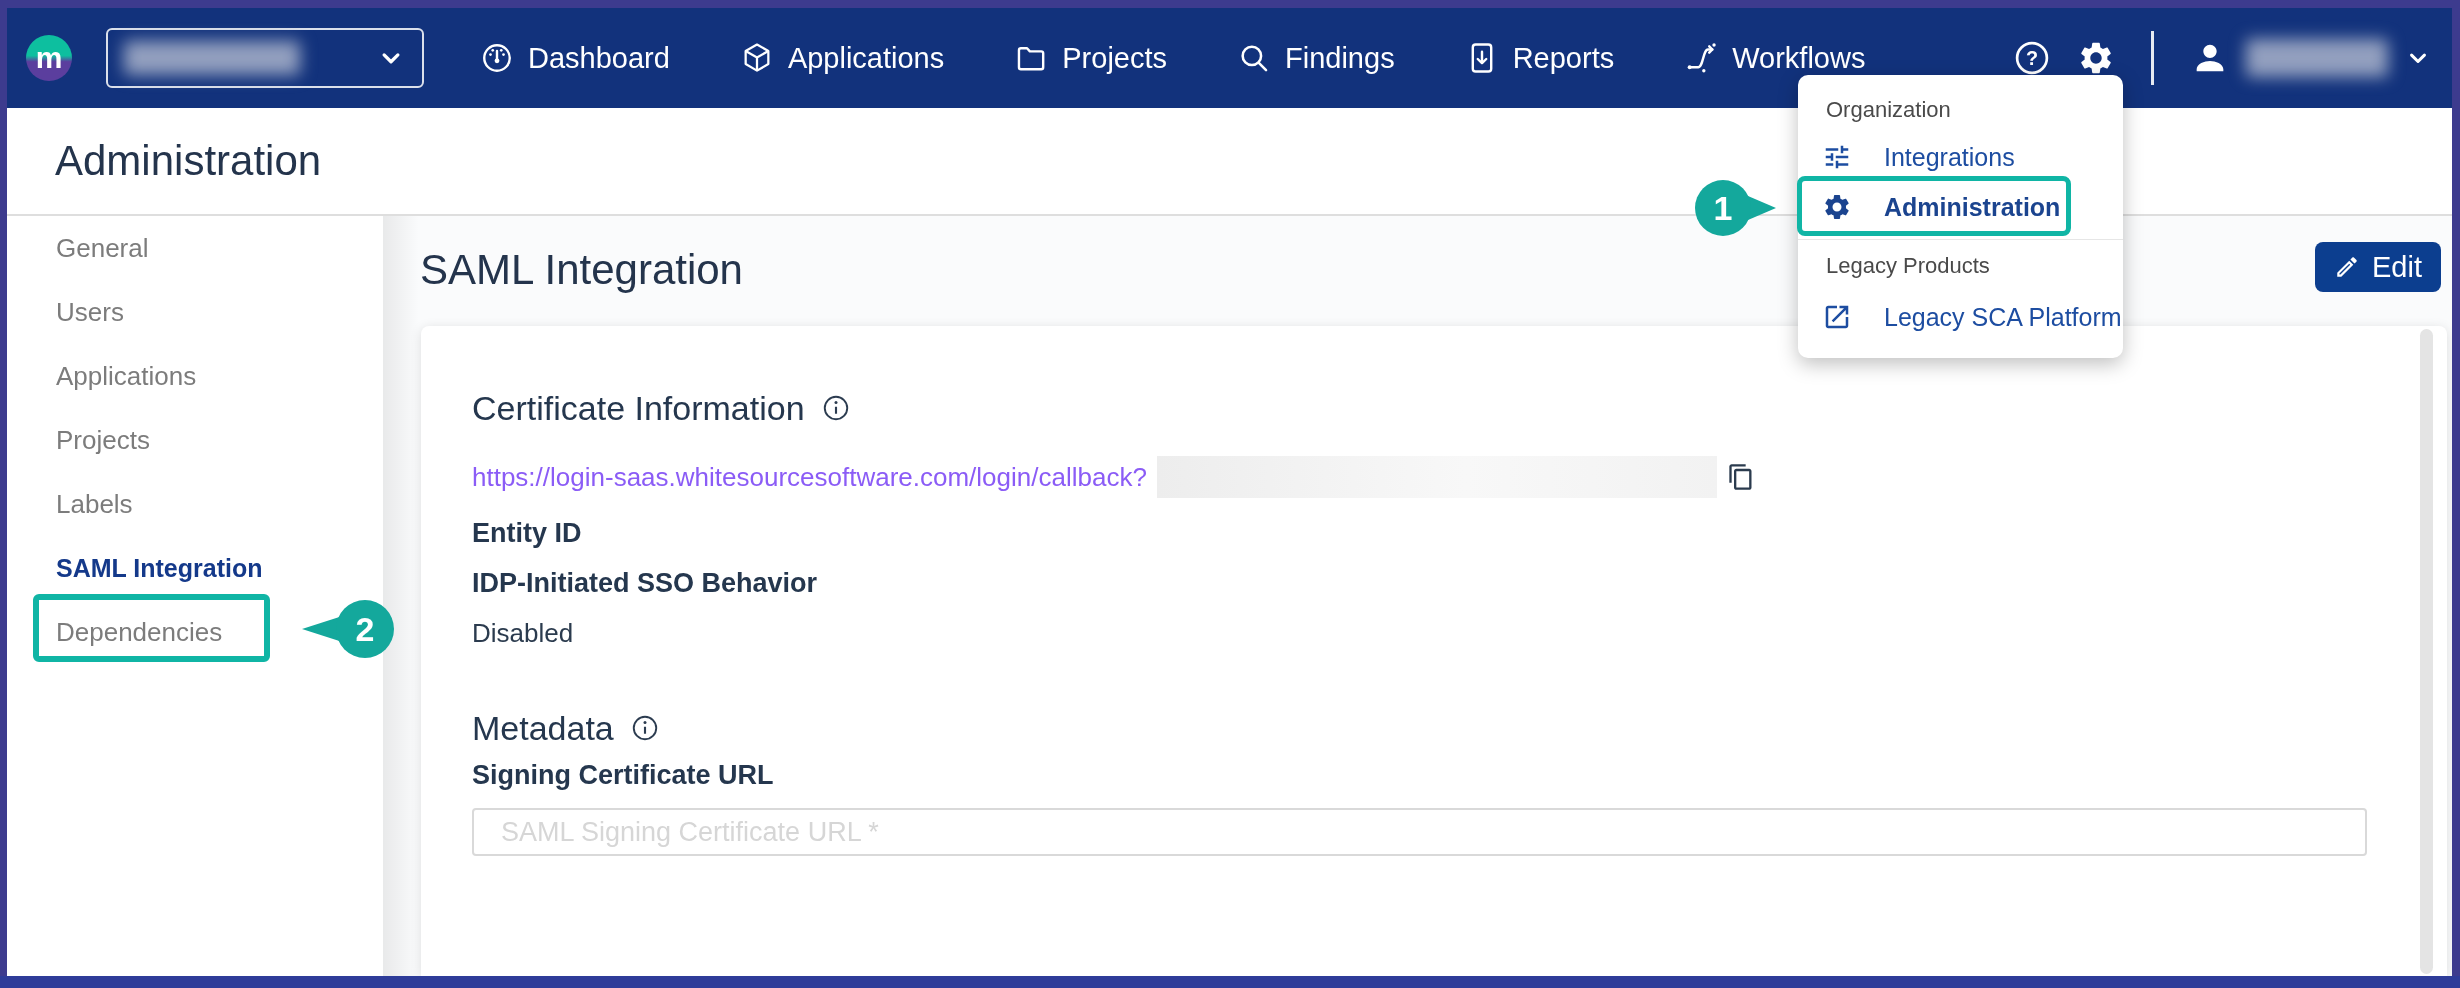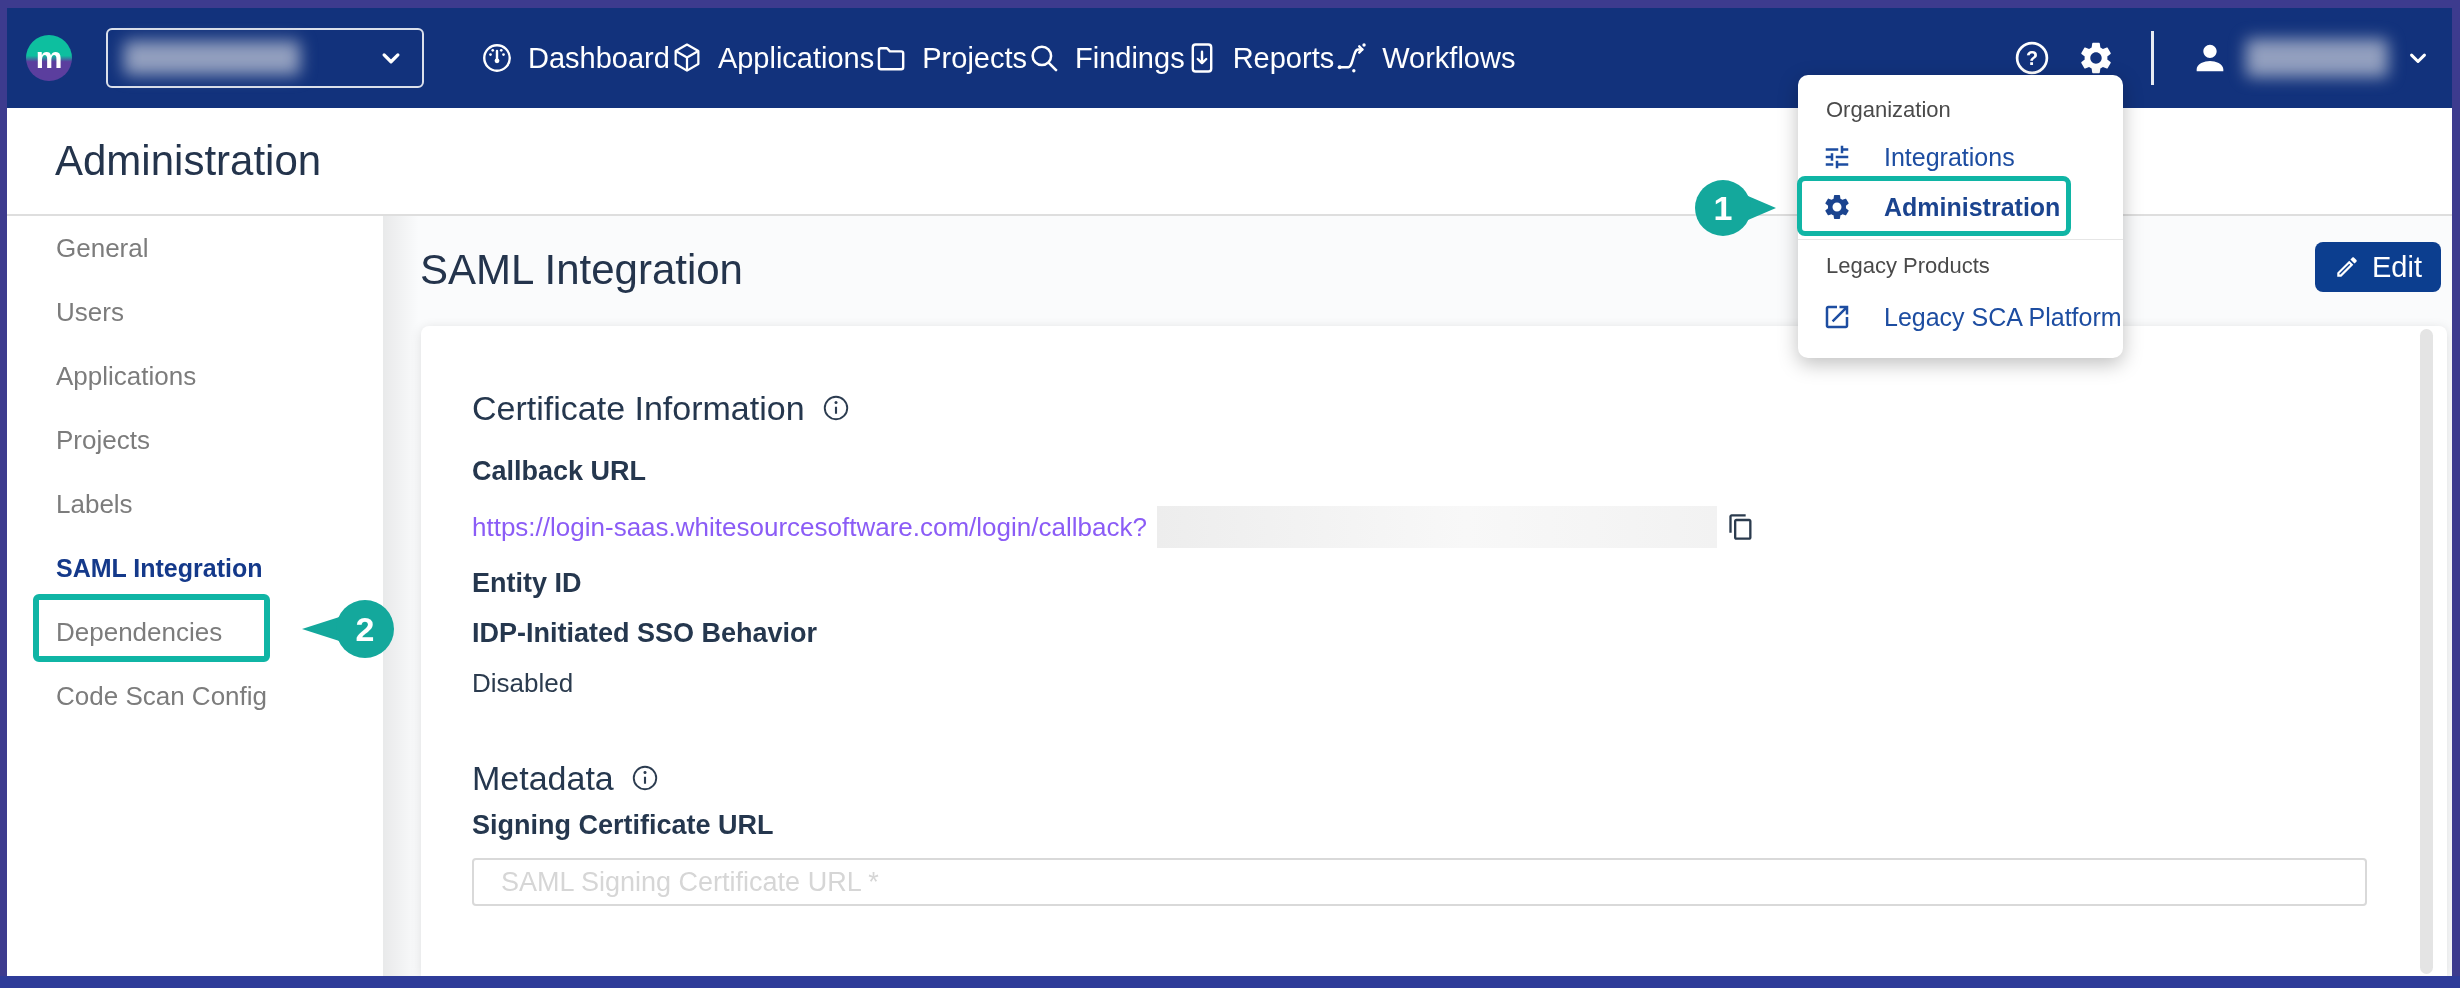--- a/index.html
+++ b/index.html
@@ -13,21 +13,21 @@
   .frame.right{left:2452px;top:0;width:8px;height:988px;}
   .frame.bottom{left:0;top:976px;width:2460px;height:12px;background:#2e3c99;}
 
   
   .navbar{position:absolute;left:0;top:8px;width:2460px;height:100px;background:#12327c;display:flex;align-items:center;padding-left:26px;z-index:10;}
   .logo{width:46px;height:46px;border-radius:50%;background:linear-gradient(180deg,#0dbf9f 0%,#0dbf9f 45%,#5b3e9e 58%,#5b3e9e 100%);display:flex;align-items:center;justify-content:center;color:#fff;font-size:30px;font-weight:bold;line-height:1;flex:0 0 auto;}
   .org-select{margin-left:34px;width:318px;height:60px;border:2px solid rgba(255,255,255,.85);border-radius:6px;display:flex;align-items:center;padding:0 16px;cursor:pointer;}
   .blur-strip{height:34px;border-radius:4px;background:#93a0bf;filter:blur(8px);}
   .org-select .blur-strip{width:176px;}
   .org-select svg{margin-left:auto;}
-  .nav-items{display:flex;align-items:center;margin-left:56px;}
+  .nav-items{display:flex;align-items:center;gap:70px;margin-left:56px;}
   .nav-item{display:flex;align-items:center;gap:14px;color:#fff;font-size:29px;cursor:pointer;white-space:nowrap;}
   .nav-right{margin-left:auto;display:flex;align-items:center;gap:26px;padding-right:28px;}
   .icon-btn{background:none;border:none;padding:0;cursor:pointer;display:flex;align-items:center;}
   .nav-divider{width:3px;height:54px;background:rgba(255,255,255,.9);margin:0 10px;}
   .user-chip{display:flex;align-items:center;gap:16px;cursor:pointer;}
   .user-chip .blur-strip{width:142px;height:38px;}
 
   
   .page-header{position:absolute;left:0;top:108px;width:2460px;height:108px;background:#fff;border-bottom:2px solid #dedede;display:flex;align-items:center;padding-left:55px;z-index:5;}
   .page-header h1{margin:0;font-size:42px;font-weight:400;color:#24344c;}
@@ -173,21 +173,20 @@
   </div>
 
   <aside class="sidebar">
     <div class="side-item">General</div>
     <div class="side-item">Users</div>
     <div class="side-item">Applications</div>
     <div class="side-item">Projects</div>
     <div class="side-item">Labels</div>
     <div class="side-item active">SAML Integration</div>
     <div class="side-item">Dependencies</div>
-    <div class="side-item">Code Scan Config</div>
   </aside>
   <div class="sidebar-shadow"></div>
 
   <main class="content">
     <h2 class="main-title">SAML Integration</h2>
     <button class="edit-btn">
       <svg width="26" height="26" viewBox="0 0 24 24" fill="#fff">
           <path d="M14.06 9.02l.92.92L5.92 19H5v-.92l9.06-9.06M17.66 3c-.25 0-.51.1-.7.29l-1.83 1.83 3.75 3.75 1.83-1.83c.39-.39.39-1.02 0-1.41l-2.34-2.34c-.2-.2-.45-.29-.71-.29zm-3.6 3.19L3 17.25V21h3.75L17.81 9.94l-3.75-3.75z"></path>
         </svg>
       <span>Edit</span>
@@ -199,21 +198,20 @@
 
         <div class="section-heading">
           <span>Certificate Information</span>
           <svg width="30" height="30" viewBox="0 0 24 24" fill="none" stroke="#2c3c50" stroke-width="1.5">
               <circle cx="12" cy="12" r="9"></circle>
               <line x1="12" y1="11" x2="12" y2="16.6" stroke-width="1.7"></line>
               <circle cx="12" cy="7.6" r="1.2" fill="#2c3c50" stroke="none"></circle>
             </svg>
         </div>
 
-        <div class="field-label">Callback URL</div>
         <div class="value-row">
           <span>https://login-saas.whitesourcesoftware.com/login/callback?</span>
           <span class="redact cb"></span>
           <button class="copy-btn">
             <svg width="28" height="28" viewBox="0 0 24 24" fill="#2b3b4e">
                 <path d="M16 1H4c-1.1 0-2 .9-2 2v14h2V3h12V1zm3 4H8c-1.1 0-2 .9-2 2v14c0 1.1.9 2 2 2h11c1.1 0 2-.9 2-2V7c0-1.1-.9-2-2-2zm0 16H8V7h11v14z"></path>
               </svg>
           </button>
         </div>
 

